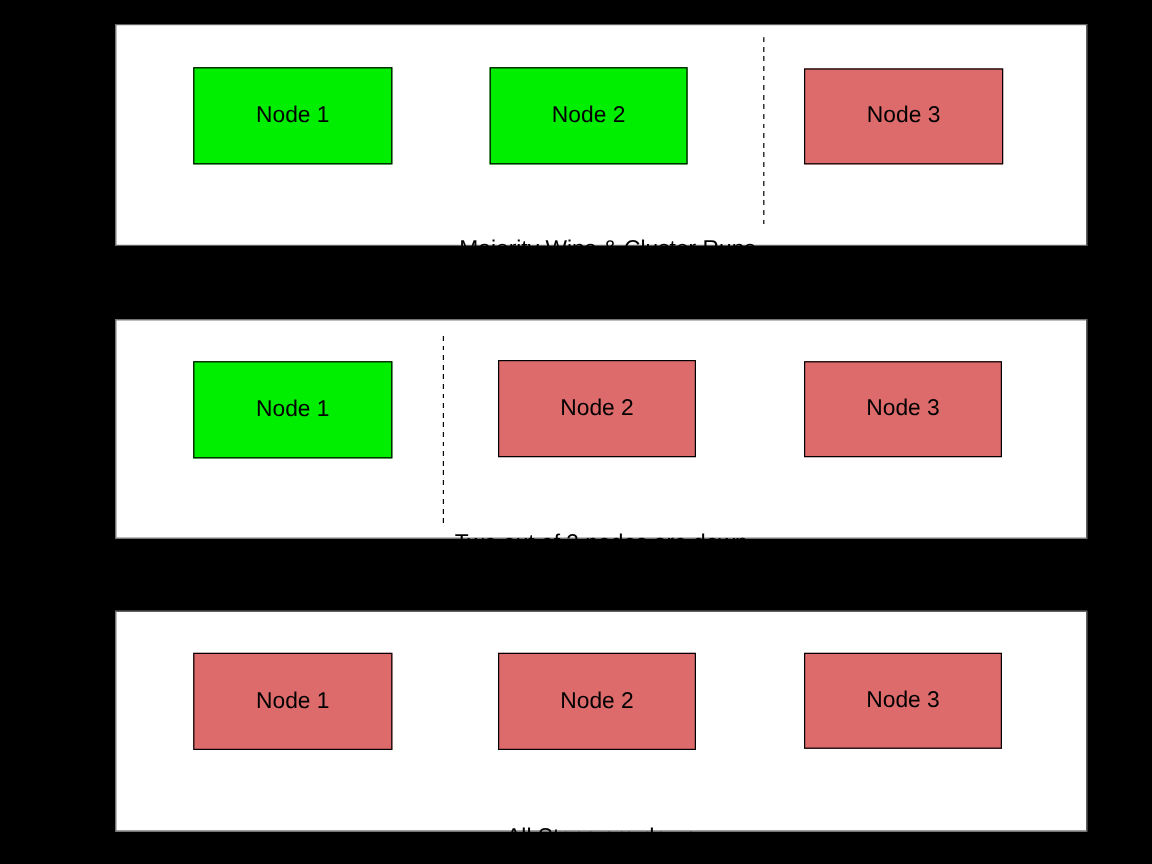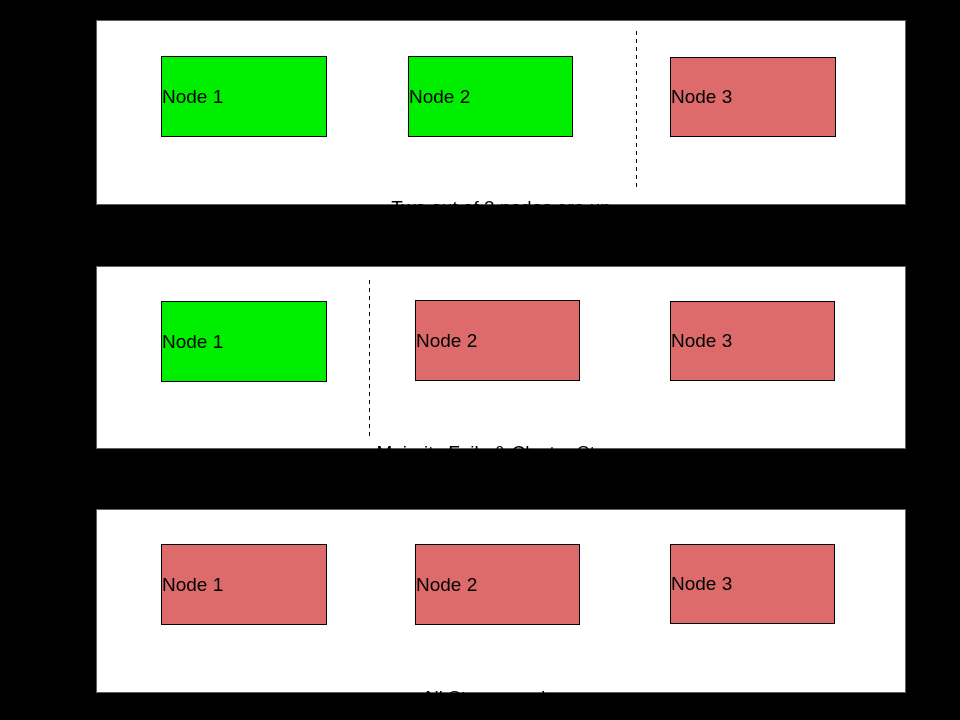--- a/index.html
+++ b/index.html
@@ -21,21 +21,21 @@
   .panel1 { top: 20px;  height: 185px; }
   .panel2 { top: 266px; height: 183px; }
   .panel3 { top: 509px; height: 184px; }
 
   .node {
     position: absolute;
     box-sizing: border-box;
     border: 1px solid #000;
     display: flex;
     align-items: center;
-    justify-content: flex-start;
+    justify-content: center;
     font-size: 19px;
     color: #000;
   }
   .node.up   { background: var(--up,   #00ee00); }
   .node.down { background: var(--down, #dd6b6b); }
 
   
   .p1n1 { left: 64px;  top: 35px; width: 166px; height: 81px; }
   .p1n2 { left: 311px; top: 35px; width: 165px; height: 81px; }
   .p1n3 { left: 573px; top: 36px; width: 166px; height: 80px; }
@@ -79,37 +79,37 @@
     <span>Node 1</span>
   </div>
   <div class="node up p1n2">
     <span>Node 2</span>
   </div>
   <div class="node down p1n3">
     <span>Node 3</span>
   </div>
   <div class="divider p1div"></div>
   <div class="caption p1cap">
-    <div>Two out of 3 nodes are up</div>
     <div>, Majority Wins &amp; Cluster Runs</div>
   </div>
 </section>
 
 <section class="panel panel2">
   <div class="node up p2n1">
     <span>Node 1</span>
   </div>
   <div class="node down p2n2">
     <span>Node 2</span>
   </div>
   <div class="node down p2n3">
     <span>Node 3</span>
   </div>
   <div class="divider p2div"></div>
   <div class="caption p2cap">
+    <div>Two out of 3 nodes are down</div>
     <div>Majority Fails &amp; Cluster Stops</div>
   </div>
 </section>
 
 <section class="panel panel3">
   <div class="node down p3n1">
     <span>Node 1</span>
   </div>
   <div class="node down p3n2">
     <span>Node 2</span>

